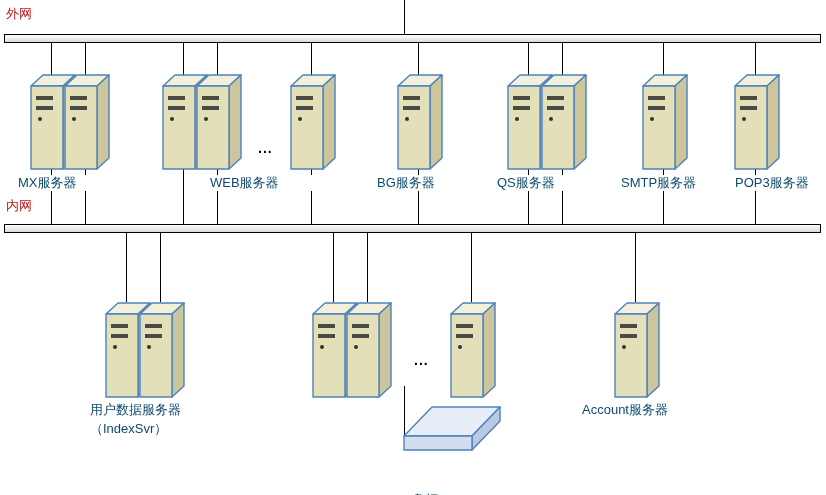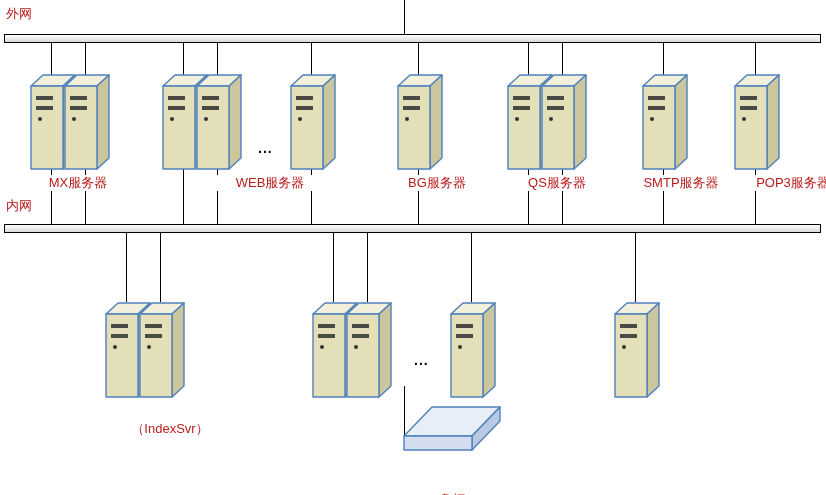--- a/index.html
+++ b/index.html
@@ -9,21 +9,21 @@
   }
   .bus{
     position:absolute;height:9px;box-sizing:border-box;
     background:linear-gradient(#ffffff,#d9d9d9);
     border:1px solid #000;z-index:1;
   }
   .vline{position:absolute;width:1px;background:#000;z-index:0;}
   .tower{position:absolute;width:50px;height:100px;z-index:2;}
   .cabinet{position:absolute;width:100px;height:55px;z-index:2;}
   .lbl{
-    position:absolute;text-align:center;color:#b91c1c;
+    position:absolute;text-align:left;color:#0c4a6e;
     font-size:13px;line-height:16px;background:#fff;z-index:3;white-space:nowrap;
   }
   .netlbl{
     position:absolute;color:#b91c1c;font-size:13px;line-height:16px;
     background:#fff;z-index:3;white-space:nowrap;
   }
   .dots{
     position:absolute;color:#000;font-size:14px;font-weight:bold;
     letter-spacing:1px;z-index:3;
   }
@@ -117,36 +117,38 @@
   <div class="vline" style="left:367px;top:233px;height:69px;"></div>
   <div class="vline" style="left:471px;top:233px;height:69px;"></div>
   <div class="vline" style="left:635px;top:233px;height:69px;"></div>
 
   <svg class="tower" style="left:103px;top:300px;" viewBox="0 0 50 100">
       <use href="#tower-shape"></use>
     </svg>
   <svg class="tower" style="left:137px;top:300px;" viewBox="0 0 50 100">
       <use href="#tower-shape"></use>
     </svg>
+  <div class="lbl" style="left:90px;top:402px;width:160px;">用户数据服务器</div>
   <div class="lbl" style="left:90px;top:421px;width:160px;">（IndexSvr）</div>
 
   <svg class="tower" style="left:310px;top:300px;" viewBox="0 0 50 100">
       <use href="#tower-shape"></use>
     </svg>
   <svg class="tower" style="left:344px;top:300px;" viewBox="0 0 50 100">
       <use href="#tower-shape"></use>
     </svg>
   <div class="dots" style="left:414px;top:352px;">...</div>
   <svg class="tower" style="left:448px;top:300px;" viewBox="0 0 50 100">
       <use href="#tower-shape"></use>
     </svg>
 
   <svg class="tower" style="left:612px;top:300px;" viewBox="0 0 50 100">
       <use href="#tower-shape"></use>
     </svg>
+  <div class="lbl" style="left:582px;top:402px;width:140px;">Account服务器</div>
 
   <div class="vline" style="left:404px;top:386px;height:50px;"></div>
   <svg class="cabinet" style="left:402px;top:402px;" viewBox="0 0 100 55">
     <g stroke="#4f81bd" stroke-width="1.4" stroke-linejoin="round">
       <polygon points="2,34 30,5 98,5 70,34" fill="#e8eef8"></polygon>
       <polygon points="70,34 98,5 98,19 70,48" fill="#b9c9e4"></polygon>
       <rect x="2" y="34" width="68" height="14" fill="#d2ddf0"></rect>
     </g>
   </svg>
   <div class="lbl" style="left:412px;top:468px;width:80px;margin-top:24px;">盘柜</div>

